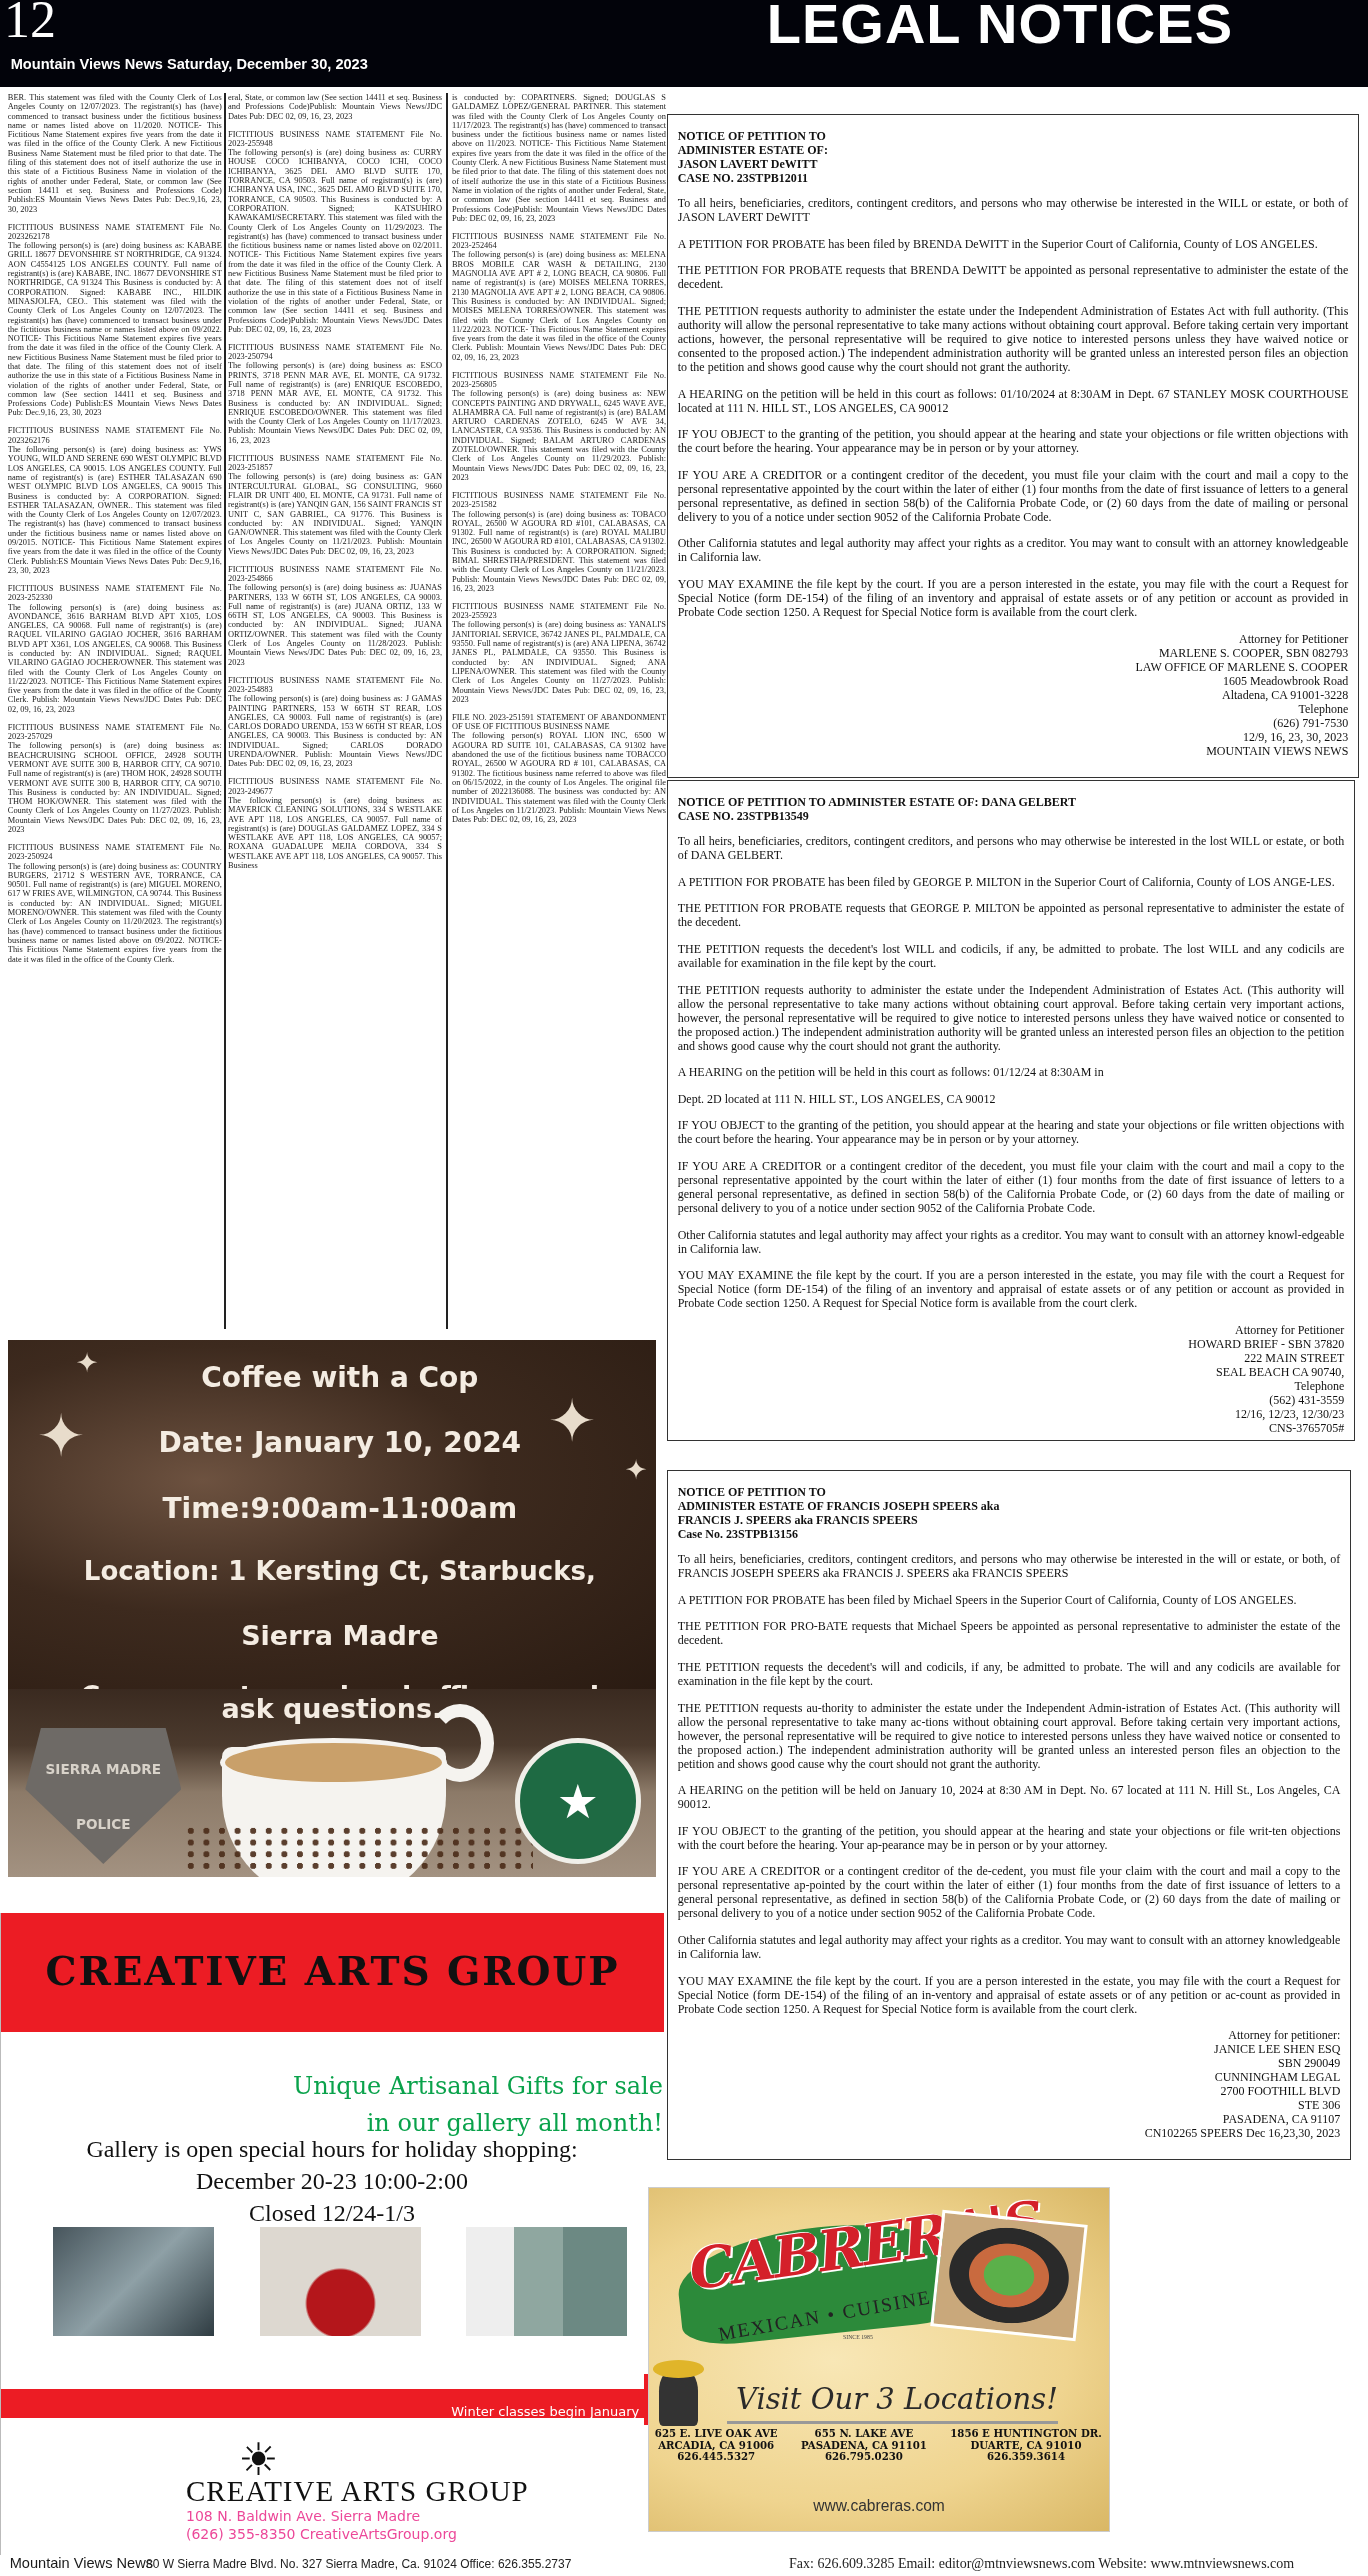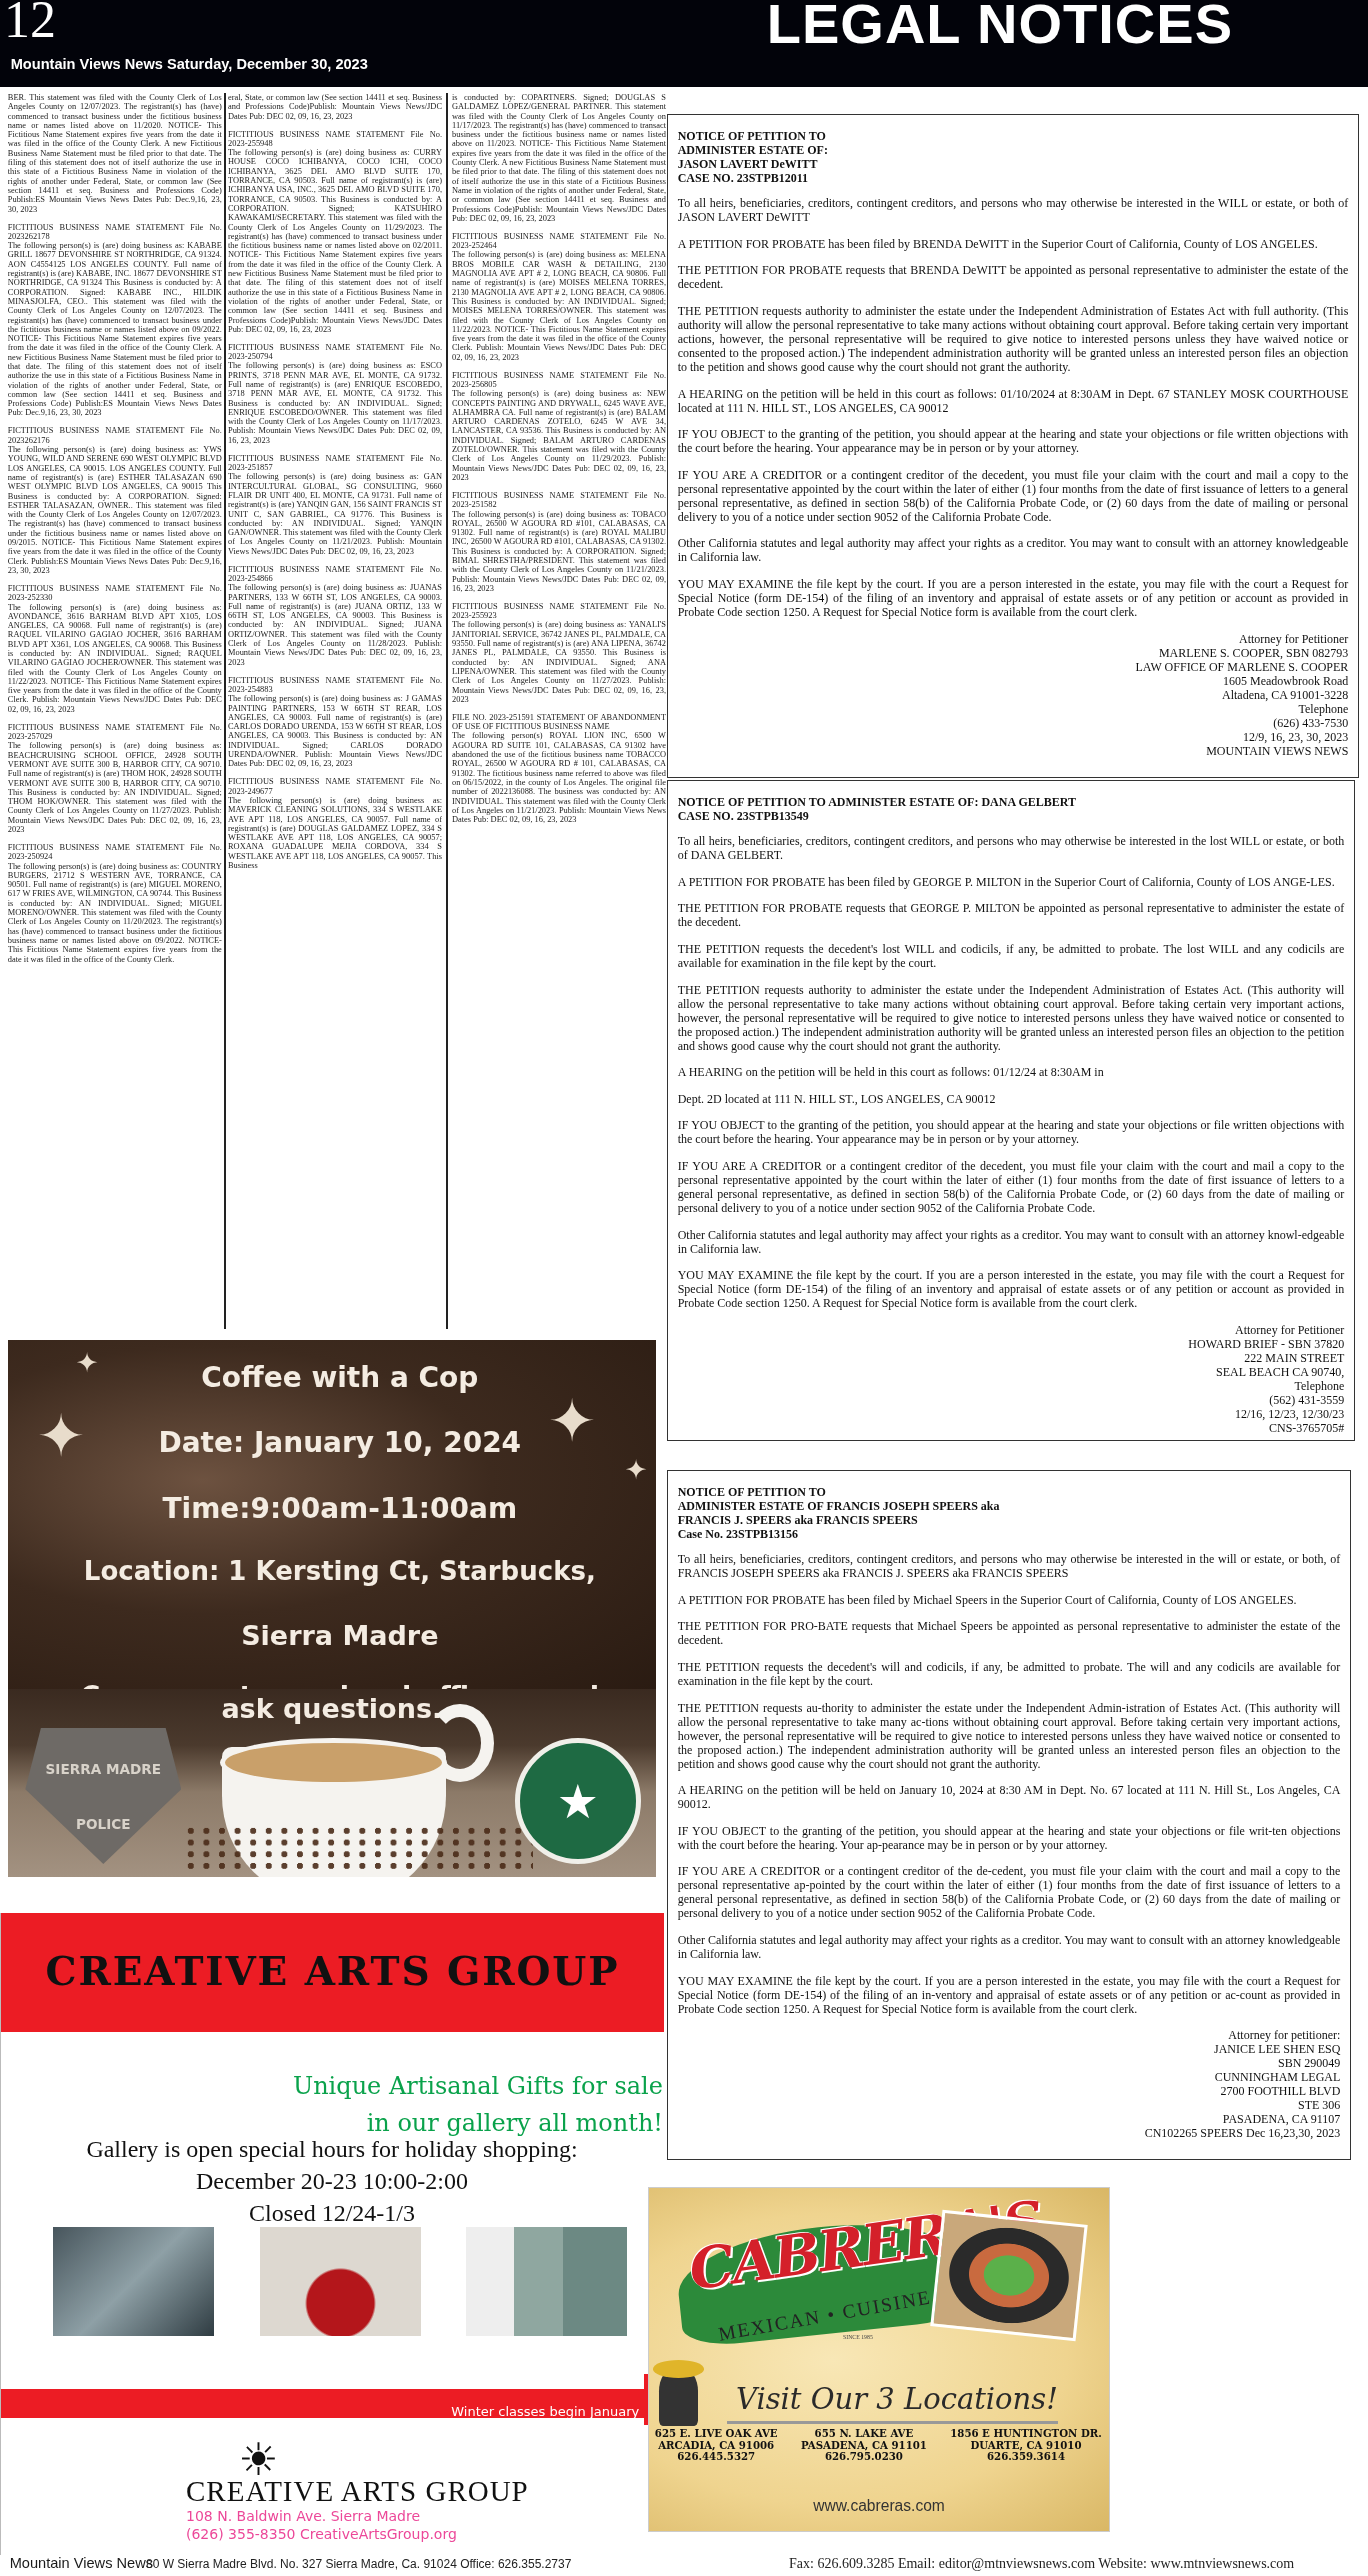--- a/index.html
+++ b/index.html
@@ -134,21 +134,21 @@
     <p>IF YOU ARE A CREDITOR or a contingent creditor of the decedent, you must file your claim with the court and mail a copy to the personal representative appointed by the court within the later of either (1) four months from the date of first issuance of letters to a general personal representative, as defined in section 58(b) of the California Probate Code, or (2) 60 days from the date of mailing or personal delivery to you of a notice under section 9052 of the California Probate Code.</p>
     <p>Other California statutes and legal authority may affect your rights as a creditor. You may want to consult with an attorney knowledgeable in California law.</p>
     <p>YOU MAY EXAMINE the file kept by the court. If you are a person interested in the estate, you may file with the court a Request for Special Notice (form DE-154) of the filing of an inventory and appraisal of estate assets or of any petition or account as provided in Probate Code section 1250. A Request for Special Notice form is available from the court clerk.</p>
     <div class="sig">
       <div>Attorney for Petitioner</div>
       <div>MARLENE S. COOPER, SBN 082793</div>
       <div>LAW OFFICE OF MARLENE S. COOPER</div>
       <div>1605 Meadowbrook Road</div>
       <div>Altadena,  CA 91001-3228</div>
       <div>Telephone</div>
-      <div>(626) 433-7530</div>
+      <div>(626) 791-7530</div>
       <div>12/9, 16, 23, 30, 2023</div>
       <div>MOUNTAIN VIEWS NEWS</div>
     </div>
   </section>
 <section class="notice n2">
     <div class="title">
       <div>NOTICE OF PETITION TO ADMINISTER ESTATE OF: DANA GELBERT</div>
       <div>CASE NO. 23STPB13549</div>
     </div>
     <p>To all heirs, beneficiaries, creditors, contingent creditors, and persons who may otherwise be interested in the lost WILL or estate, or both of DANA GELBERT.</p>

